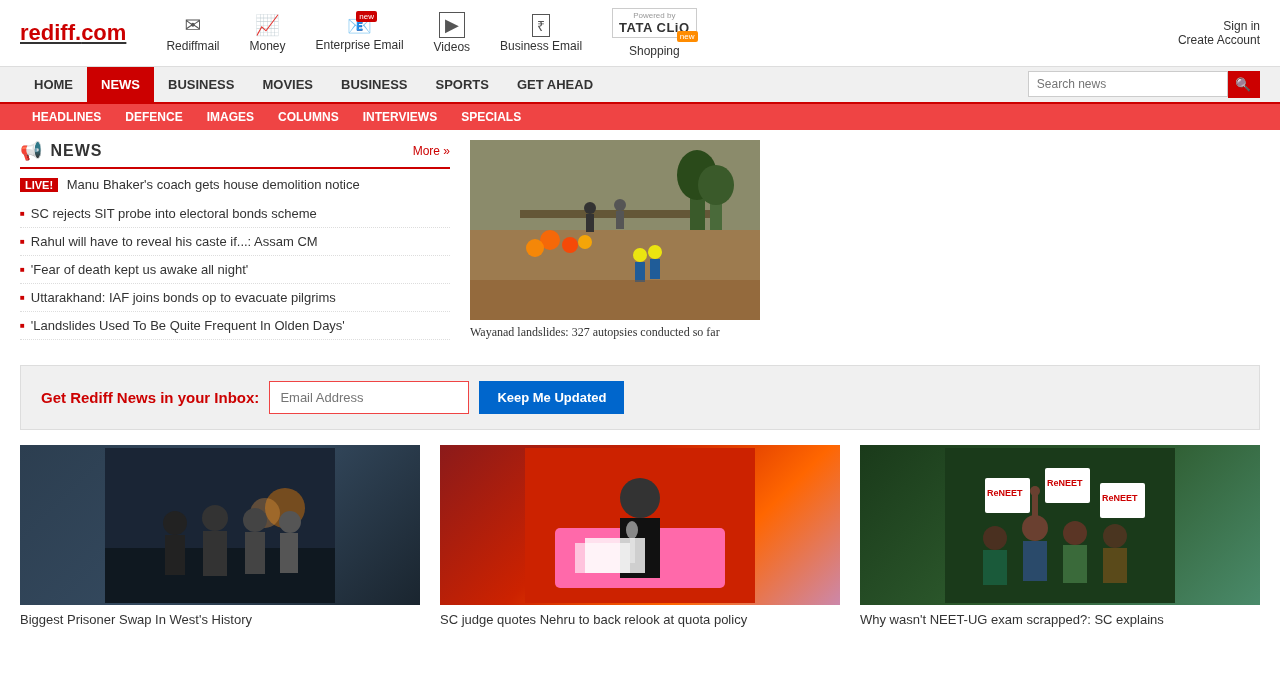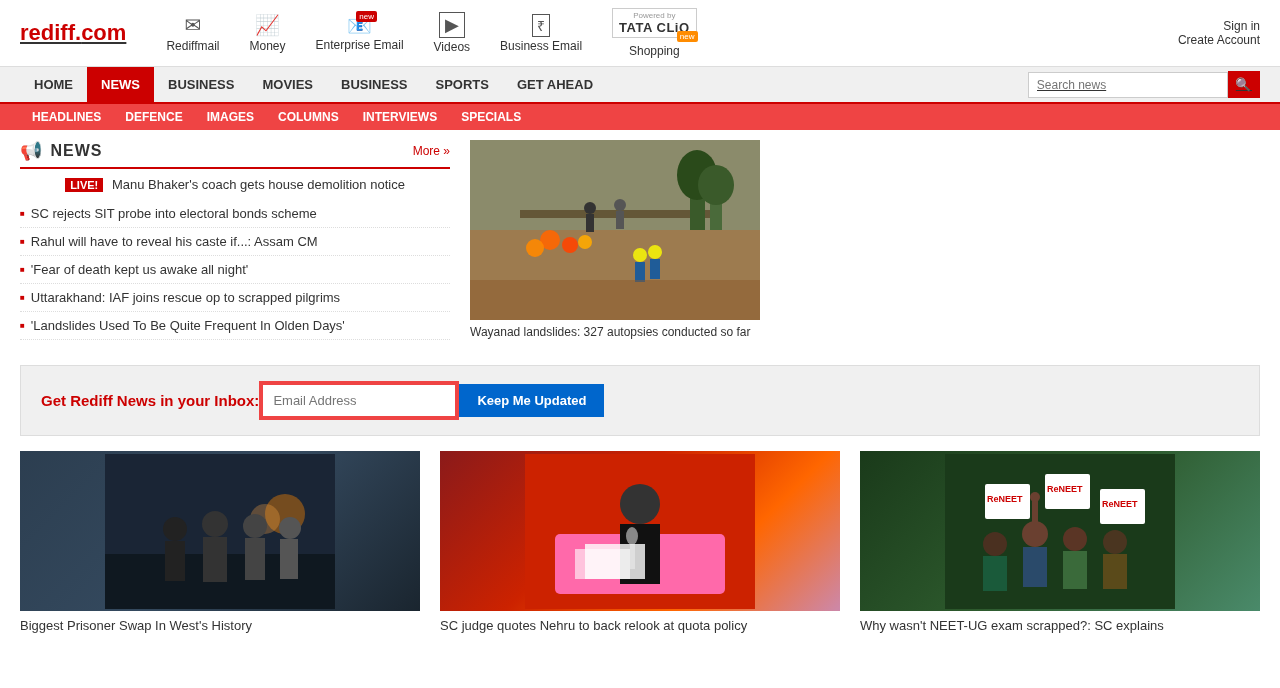--- a/index.html
+++ b/index.html
@@ -12,55 +12,55 @@
     .header-links { display: flex; gap: 30px; align-items: center; flex: 1; }
     .header-link { display: flex; flex-direction: column; align-items: center; text-decoration: none; color: #333; font-size: 12px; }
     .header-link .icon { font-size: 20px; margin-bottom: 2px; color: #555; }
     .header-right { margin-left: auto; display: flex; flex-direction: column; align-items: flex-end; font-size: 12px; justify-content: space-between; }
     .header-right a { color: #333; text-decoration: none; }
 
     
     .main-nav { background: #f0f0f0; border-bottom: 2px solid #cc0000; display: flex; align-items: center; padding: 0 20px; }
     .main-nav a { padding: 10px 14px; text-decoration: none; color: #333; font-size: 13px; font-weight: bold; display: inline-block; }
     .main-nav a.active { background: #cc0000; color: #fff; }
-    .search-area { margin-left: auto; display: flex; align-items: flex-end; text-decoration: underline; }
+    .search-area { margin-left: auto; display: flex; align-items: flex-start; }
     .search-input { border: 1px solid #ccc; padding: 5px 8px; font-size: 12px; width: 200px; }
     .search-btn { background: #cc0000; border: none; color: #fff; padding: 6px 8px; cursor: pointer; font-size: 13px; }
 
     
     .sub-nav { background: #ef4444; display: flex; padding: 0 20px; }
     .sub-nav a { padding: 6px 12px; text-decoration: none; color: #fff; font-size: 12px; font-weight: bold; display: inline-block; }
 
     
     .content { display: flex; padding: 10px 20px; gap: 20px; }
     .left-col { width: 430px; flex-shrink: 0; }
-    .right-col { flex: 1; }
+    .right-col { flex: 1; font-family: Liberation Serif, serif; }
 
     
     .section-title { display: flex; align-items: center; justify-content: space-between; border-bottom: 2px solid #cc0000; padding-bottom: 5px; margin-bottom: 8px; }
     .section-title-left { display: flex; align-items: center; gap: 8px; }
     .section-title-left .news-icon { font-size: 18px; color: #cc0000; }
     .section-title-left h2 { font-size: 16px; font-weight: bold; color: #333; letter-spacing: 1px; }
     .more-link { color: #cc0000; text-decoration: none; font-size: 12px; }
 
-    .live-item { margin-bottom: 8px; text-align: center; }
+    .live-item { margin-bottom: 8px; }
     .live-badge { background: #cc0000; color: #fff; font-size: 11px; font-weight: bold; padding: 1px 5px; margin-right: 5px; }
     .live-item a { color: #333; text-decoration: none; font-size: 13px; }
 
     .news-list { list-style: none; }
     .news-list li { padding: 6px 0; border-bottom: 1px dotted #ddd; display: flex; align-items: flex-start; gap: 6px; font-size: 13px; }
     .news-list li::before { content: '■'; color: #cc0000; font-size: 8px; margin-top: 3px; flex-shrink: 0; }
     .news-list li a { color: #333; text-decoration: none; }
     .feature-caption { font-size: 12px; color: #333; margin-top: 5px; }
 
     
-    .subscribe-box { background: #f0f0f0; border: 1px solid #ddd; padding: 15px 20px; margin-top: 15px; display: flex; align-items: center; }
+    .subscribe-box { background: #f0f0f0; border: 1px solid #ddd; padding: 15px 20px; margin-top: 15px; display: flex; align-items: center; gap: 10px; }
     .subscribe-box .label { font-size: 15px; color: #333; }
     .subscribe-box .label span { color: #cc0000; font-weight: bold; }
-    .subscribe-input { border: 4px solid #ef4444; padding: 8px 10px; font-size: 13px; width: 200px; color: #999; }
+    .subscribe-input { border: 1px solid #ef4444; padding: 8px 10px; font-size: 13px; width: 200px; color: #999; }
     .subscribe-btn { background: #0066cc; color: #fff; border: none; padding: 9px 18px; font-size: 13px; font-weight: bold; cursor: pointer; }
 
     
     .card-grid { display: flex; gap: 20px; margin-top: 15px; }
     .card { flex: 1; }
     .card-img-placeholder { width: 100%; height: 160px; background: #bbb; display: flex; align-items: center; justify-content: center; font-size: 11px; color: #666; }
     .card-title { font-size: 13px; color: #333; margin-top: 6px; line-height: 1.4; }
 
     
     .wayanad-img { width: 290px; height: 180px; background: linear-gradient(135deg, #8B7355 0%, #A0826D 40%, #6B8E5A 70%, #5A7A4A 100%); display: flex; align-items: center; justify-content: center; position: relative; overflow: hidden; }
@@ -172,21 +172,21 @@
       <li>
         <a href="#">SC rejects SIT probe into electoral bonds scheme</a>
       </li>
       <li>
         <a href="#">Rahul will have to reveal his caste if...: Assam CM</a>
       </li>
       <li>
         <a href="#">'Fear of death kept us awake all night'</a>
       </li>
       <li>
-        <a href="#">Uttarakhand: IAF joins rescue op to scrapped pilgrims</a>
+        <a href="#">Uttarakhand: IAF joins bonds op to evacuate pilgrims</a>
       </li>
       <li>
         <a href="#">'Landslides Used To Be Quite Frequent In Olden Days'</a>
       </li>
     </ul>
   </div>
 
   <div class="right-col">
     <div>
       <div class="wayanad-img">

